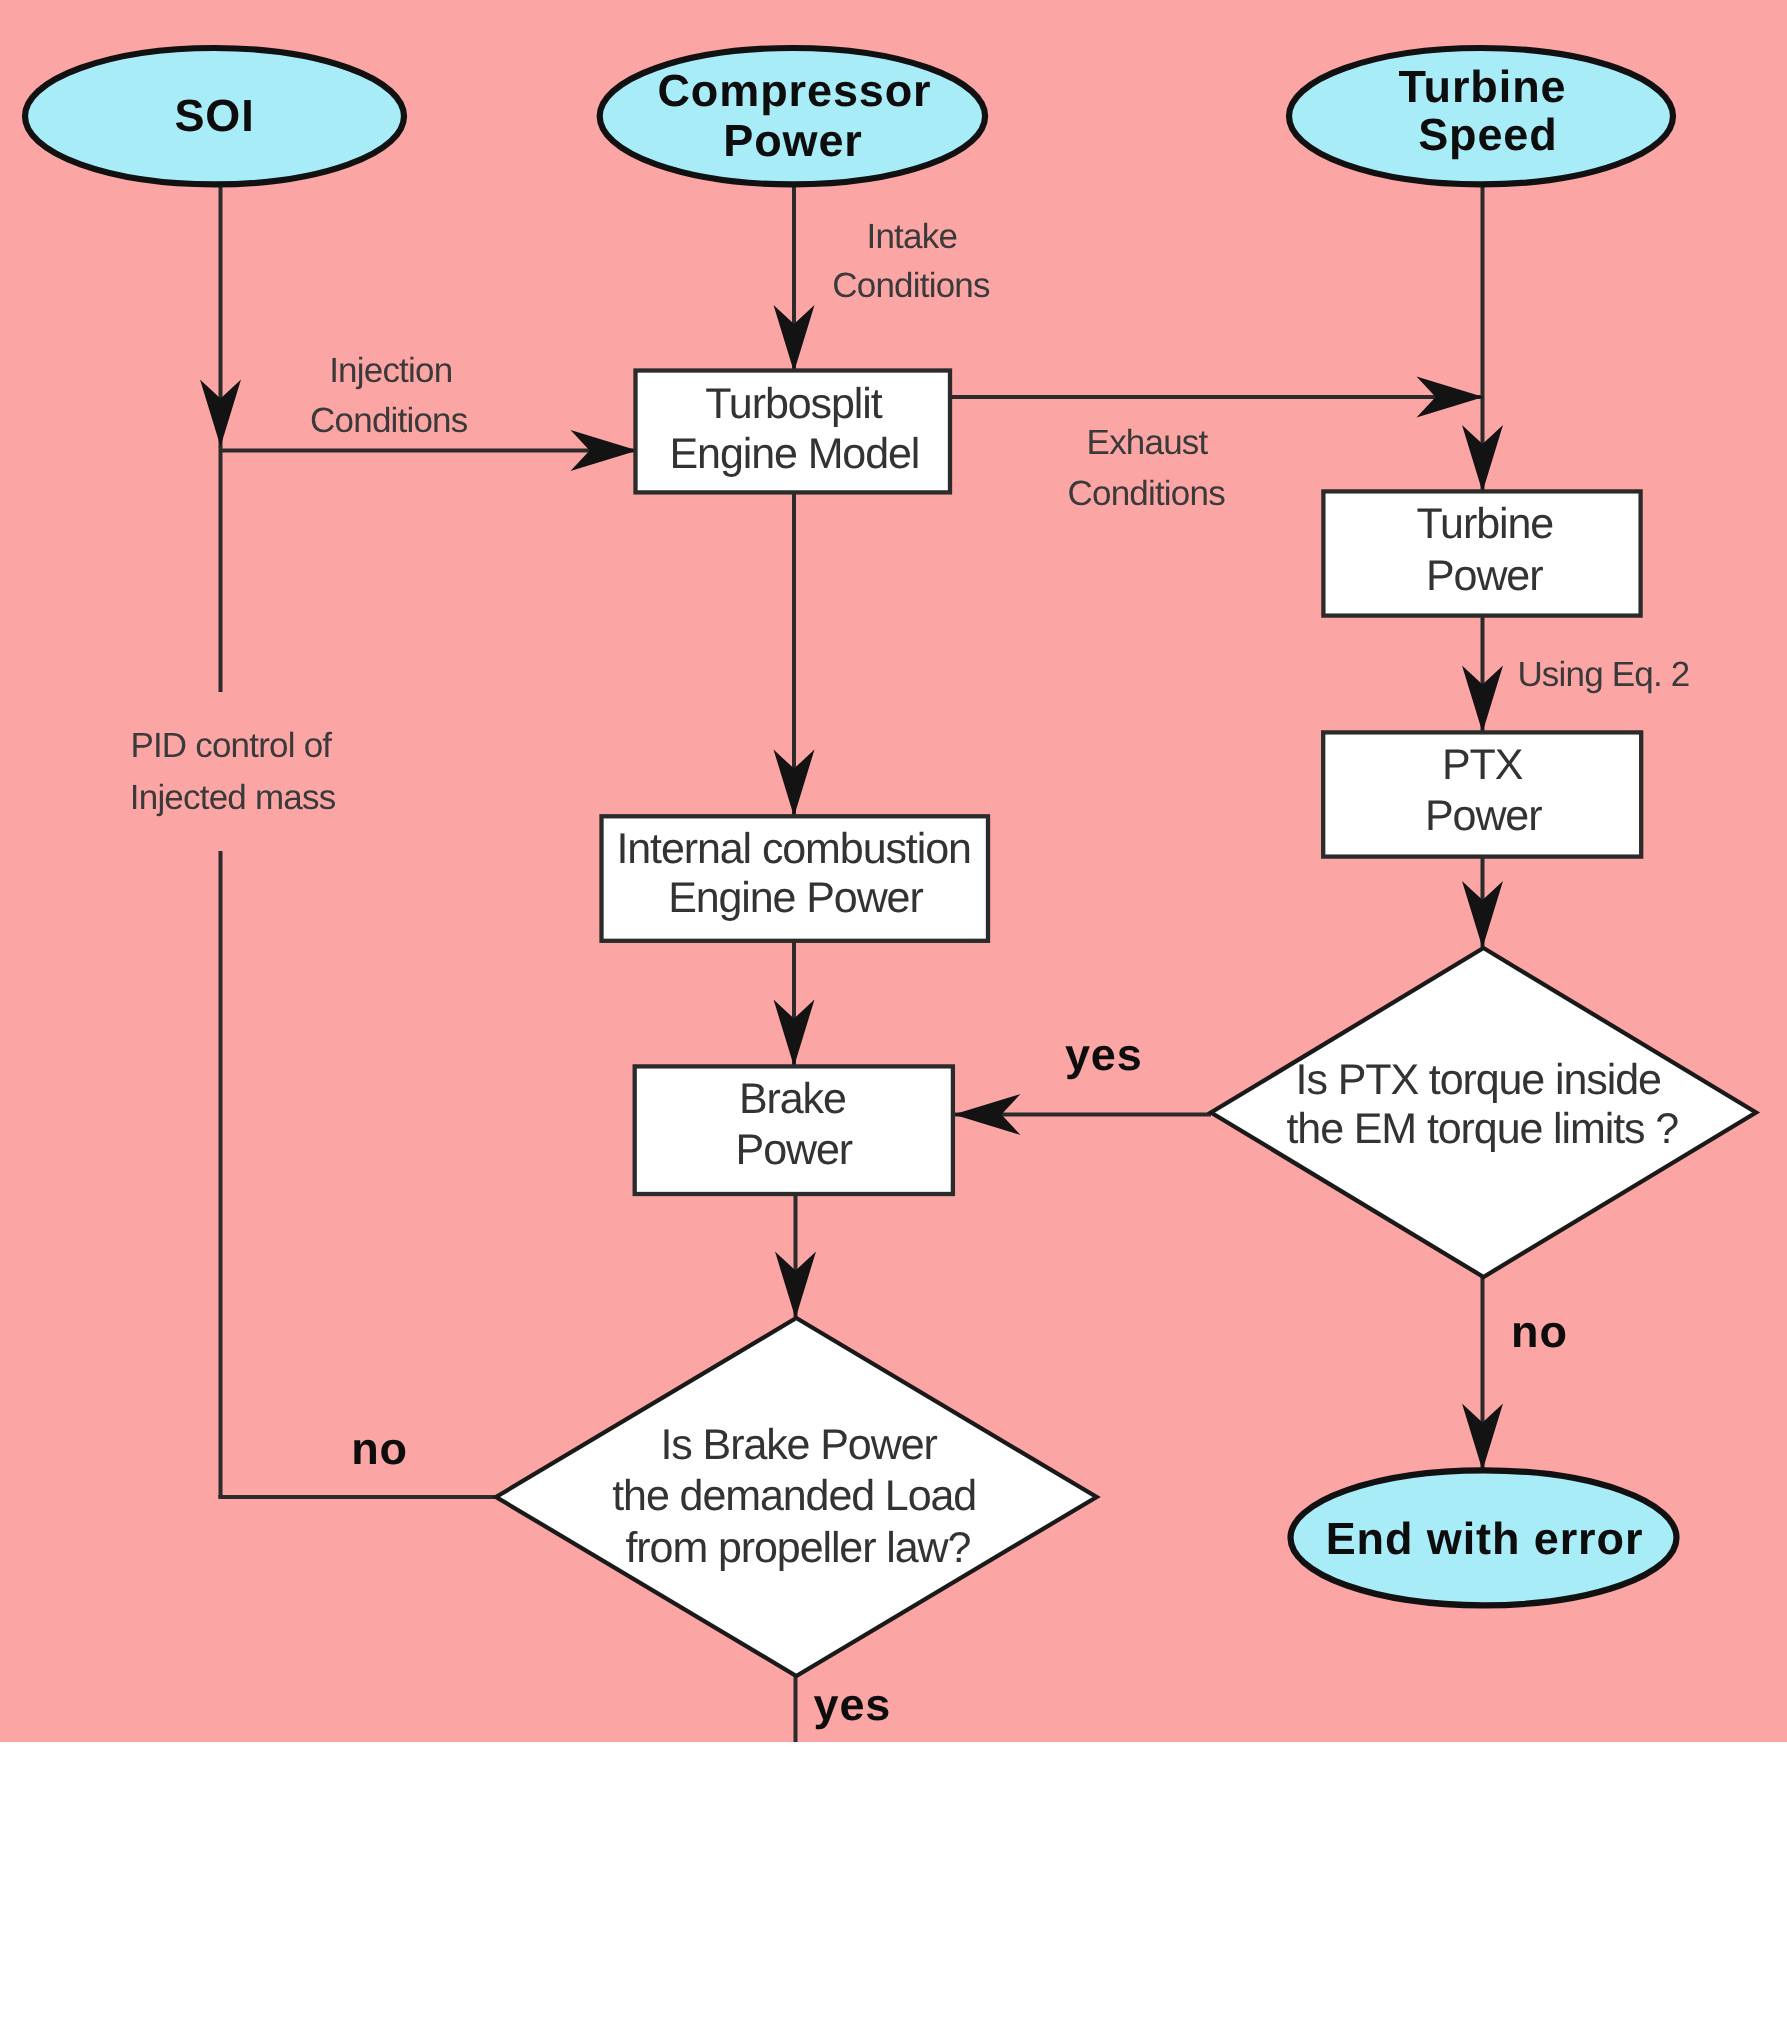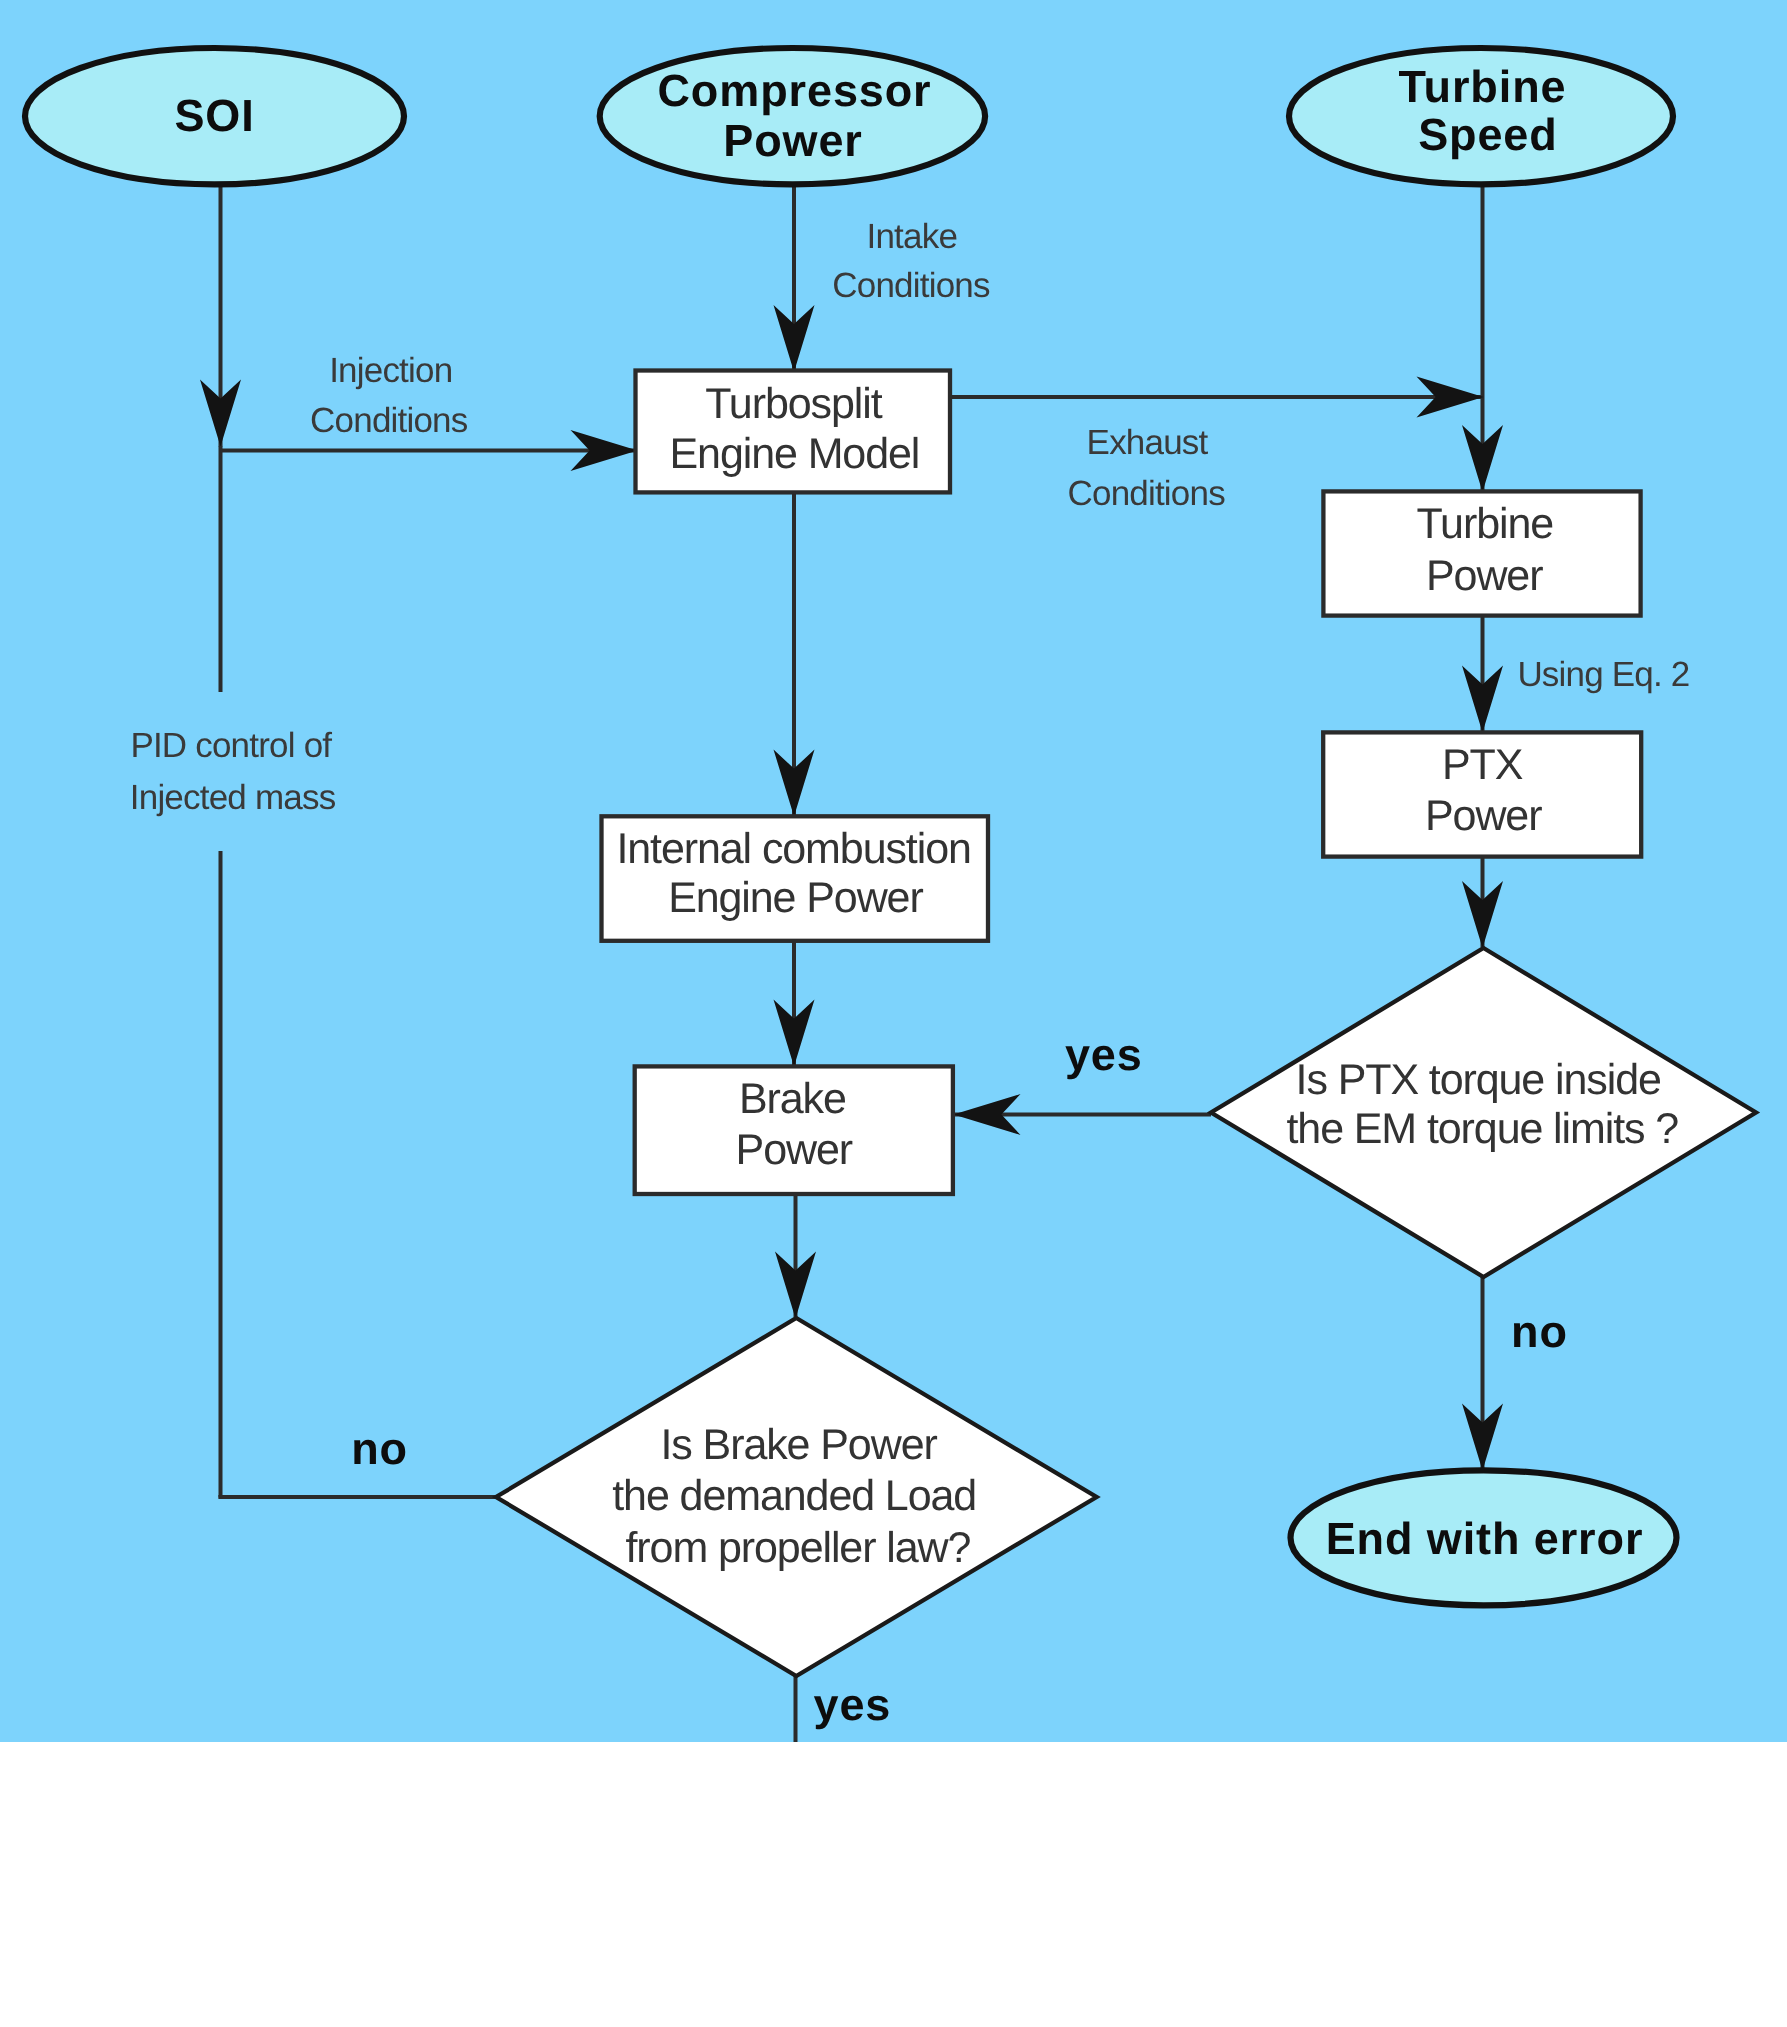--- a/index.html
+++ b/index.html
@@ -1,17 +1,17 @@
 <!DOCTYPE html>
 <html><head>
 <meta charset="utf-8">
 <title>Turbosplit Engine Simulation Flowchart</title>
 <style>
   html,body{margin:0;padding:0;background:#ffffff;}
-  #page{position:relative;width:1787px;height:1742px;background:#7dd3fc;overflow:hidden;}
+  #page{position:relative;width:1787px;height:1742px;background:#fca5a5;overflow:hidden;}
   svg#flow{position:absolute;left:0;top:0;width:1787px;height:2027px;display:block;
            shape-rendering:geometricPrecision;}
   .ln{stroke:#2b2b2b;stroke-width:4.0;fill:none;stroke-linecap:butt;}
   .ah{fill:#131313;stroke:none;}
   .box{fill:#ffffff;stroke:#2b2b2b;stroke-width:4.3;}
   .dia{fill:#ffffff;stroke:#1a1a1a;stroke-width:4.3;stroke-linejoin:miter;}
   .ell{fill:#a8ecf7;stroke:#111111;stroke-width:6.2;}
   text{font-family:"Liberation Sans",sans-serif;
        text-rendering:geometricPrecision;
        -webkit-font-smoothing:antialiased;

